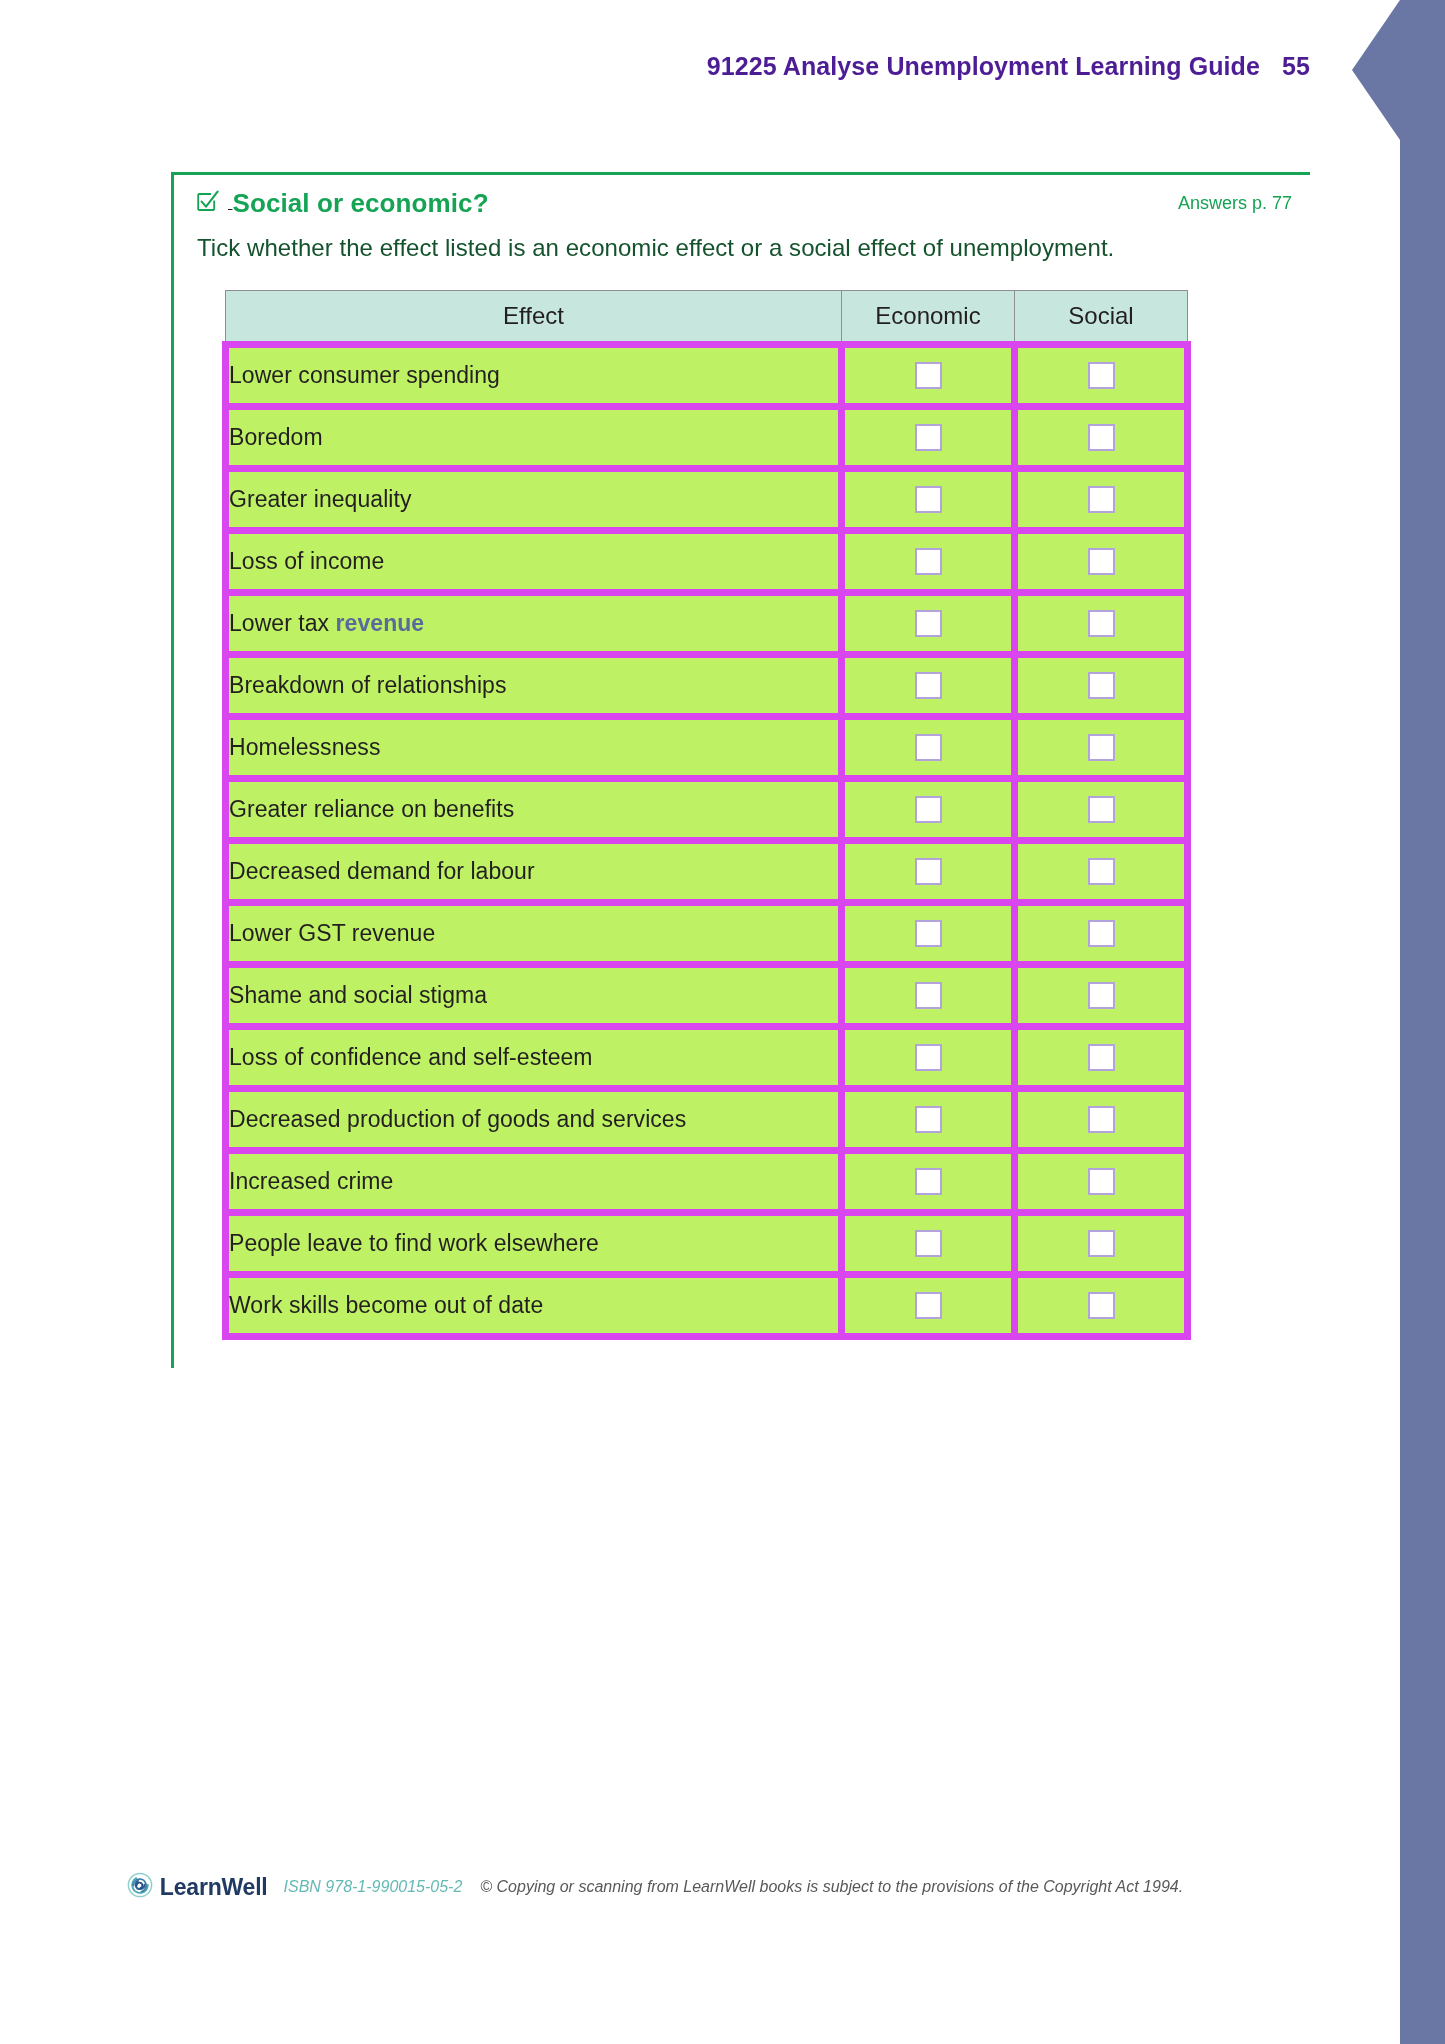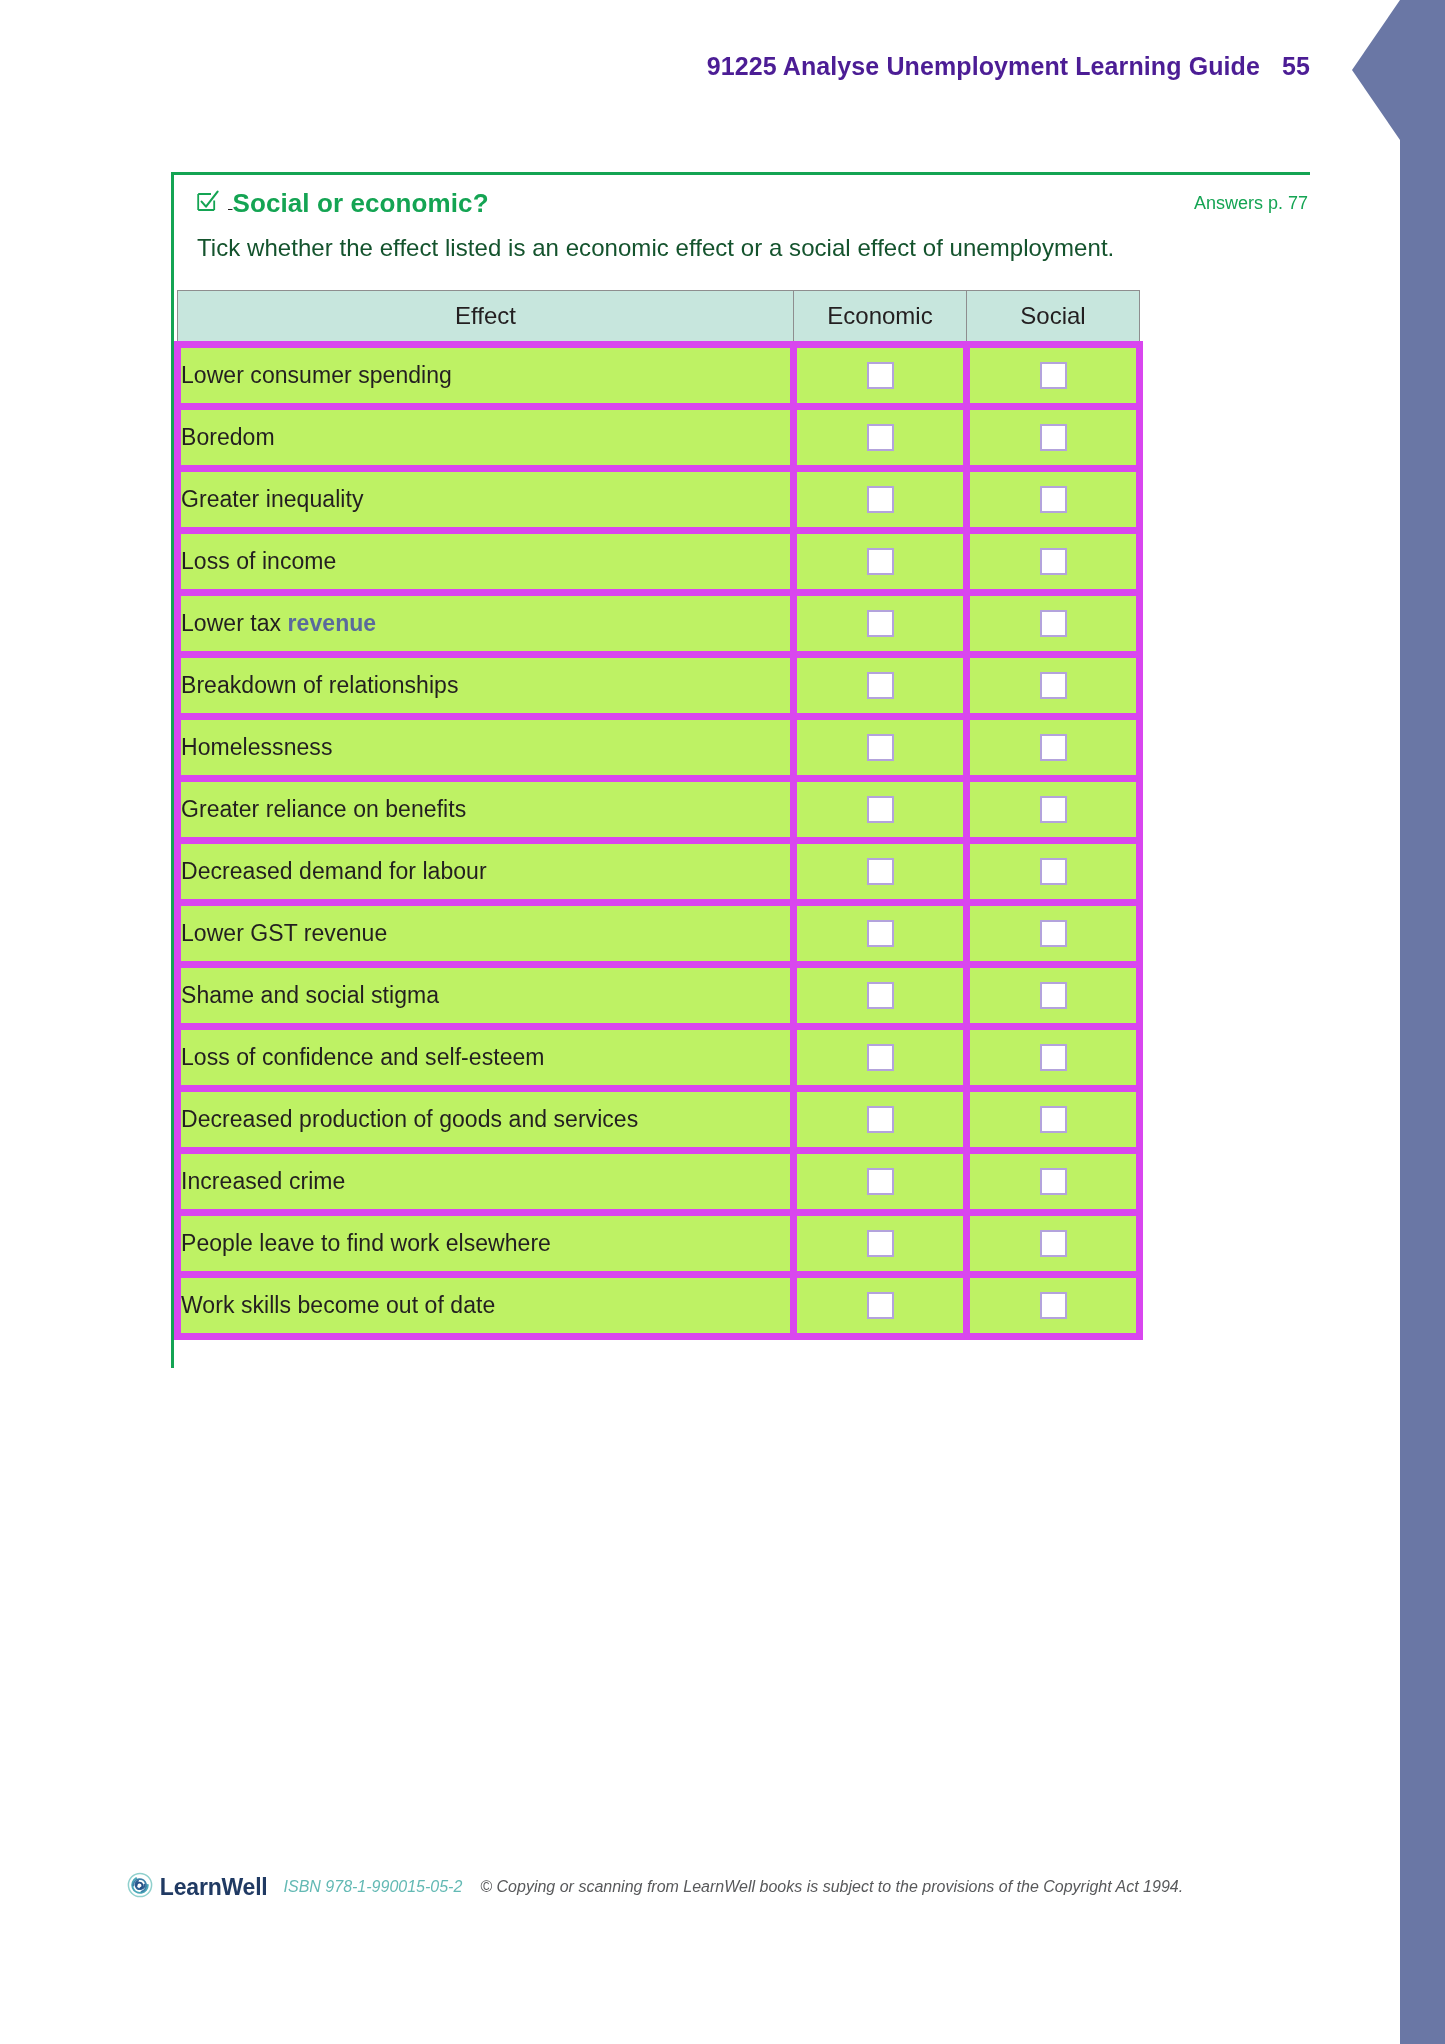--- a/index.html
+++ b/index.html
@@ -90,38 +90,39 @@
   }
   .tick-box-icon {
     display: inline-block;
     vertical-align: middle;
     margin-right: 9px;
     position: relative;
     top: -1px;
   }
   .answers-ref {
     position: absolute;
-    right: 2px;
+    right: 18px;
     top: 18px;
     font-size: 18px;
     color: #14a453;
     font-weight: 400;
     white-space: nowrap;
   }
 
   .instruction {
     padding-left: 23px;
     padding-top: 11px;
     font-size: 24px;
     color: #14532d;
     letter-spacing: .05px;
   }
 
   
   .effects-table-wrap {
+    padding-left: 48px;
     padding-top: 28px;
     padding-bottom: 28px;
   }
   table.effects {
     border-collapse: collapse;
     table-layout: fixed;
     width: 962px;
   }
   table.effects col.c-effect   { width: 616px; }
   table.effects col.c-economic { width: 173px; }

